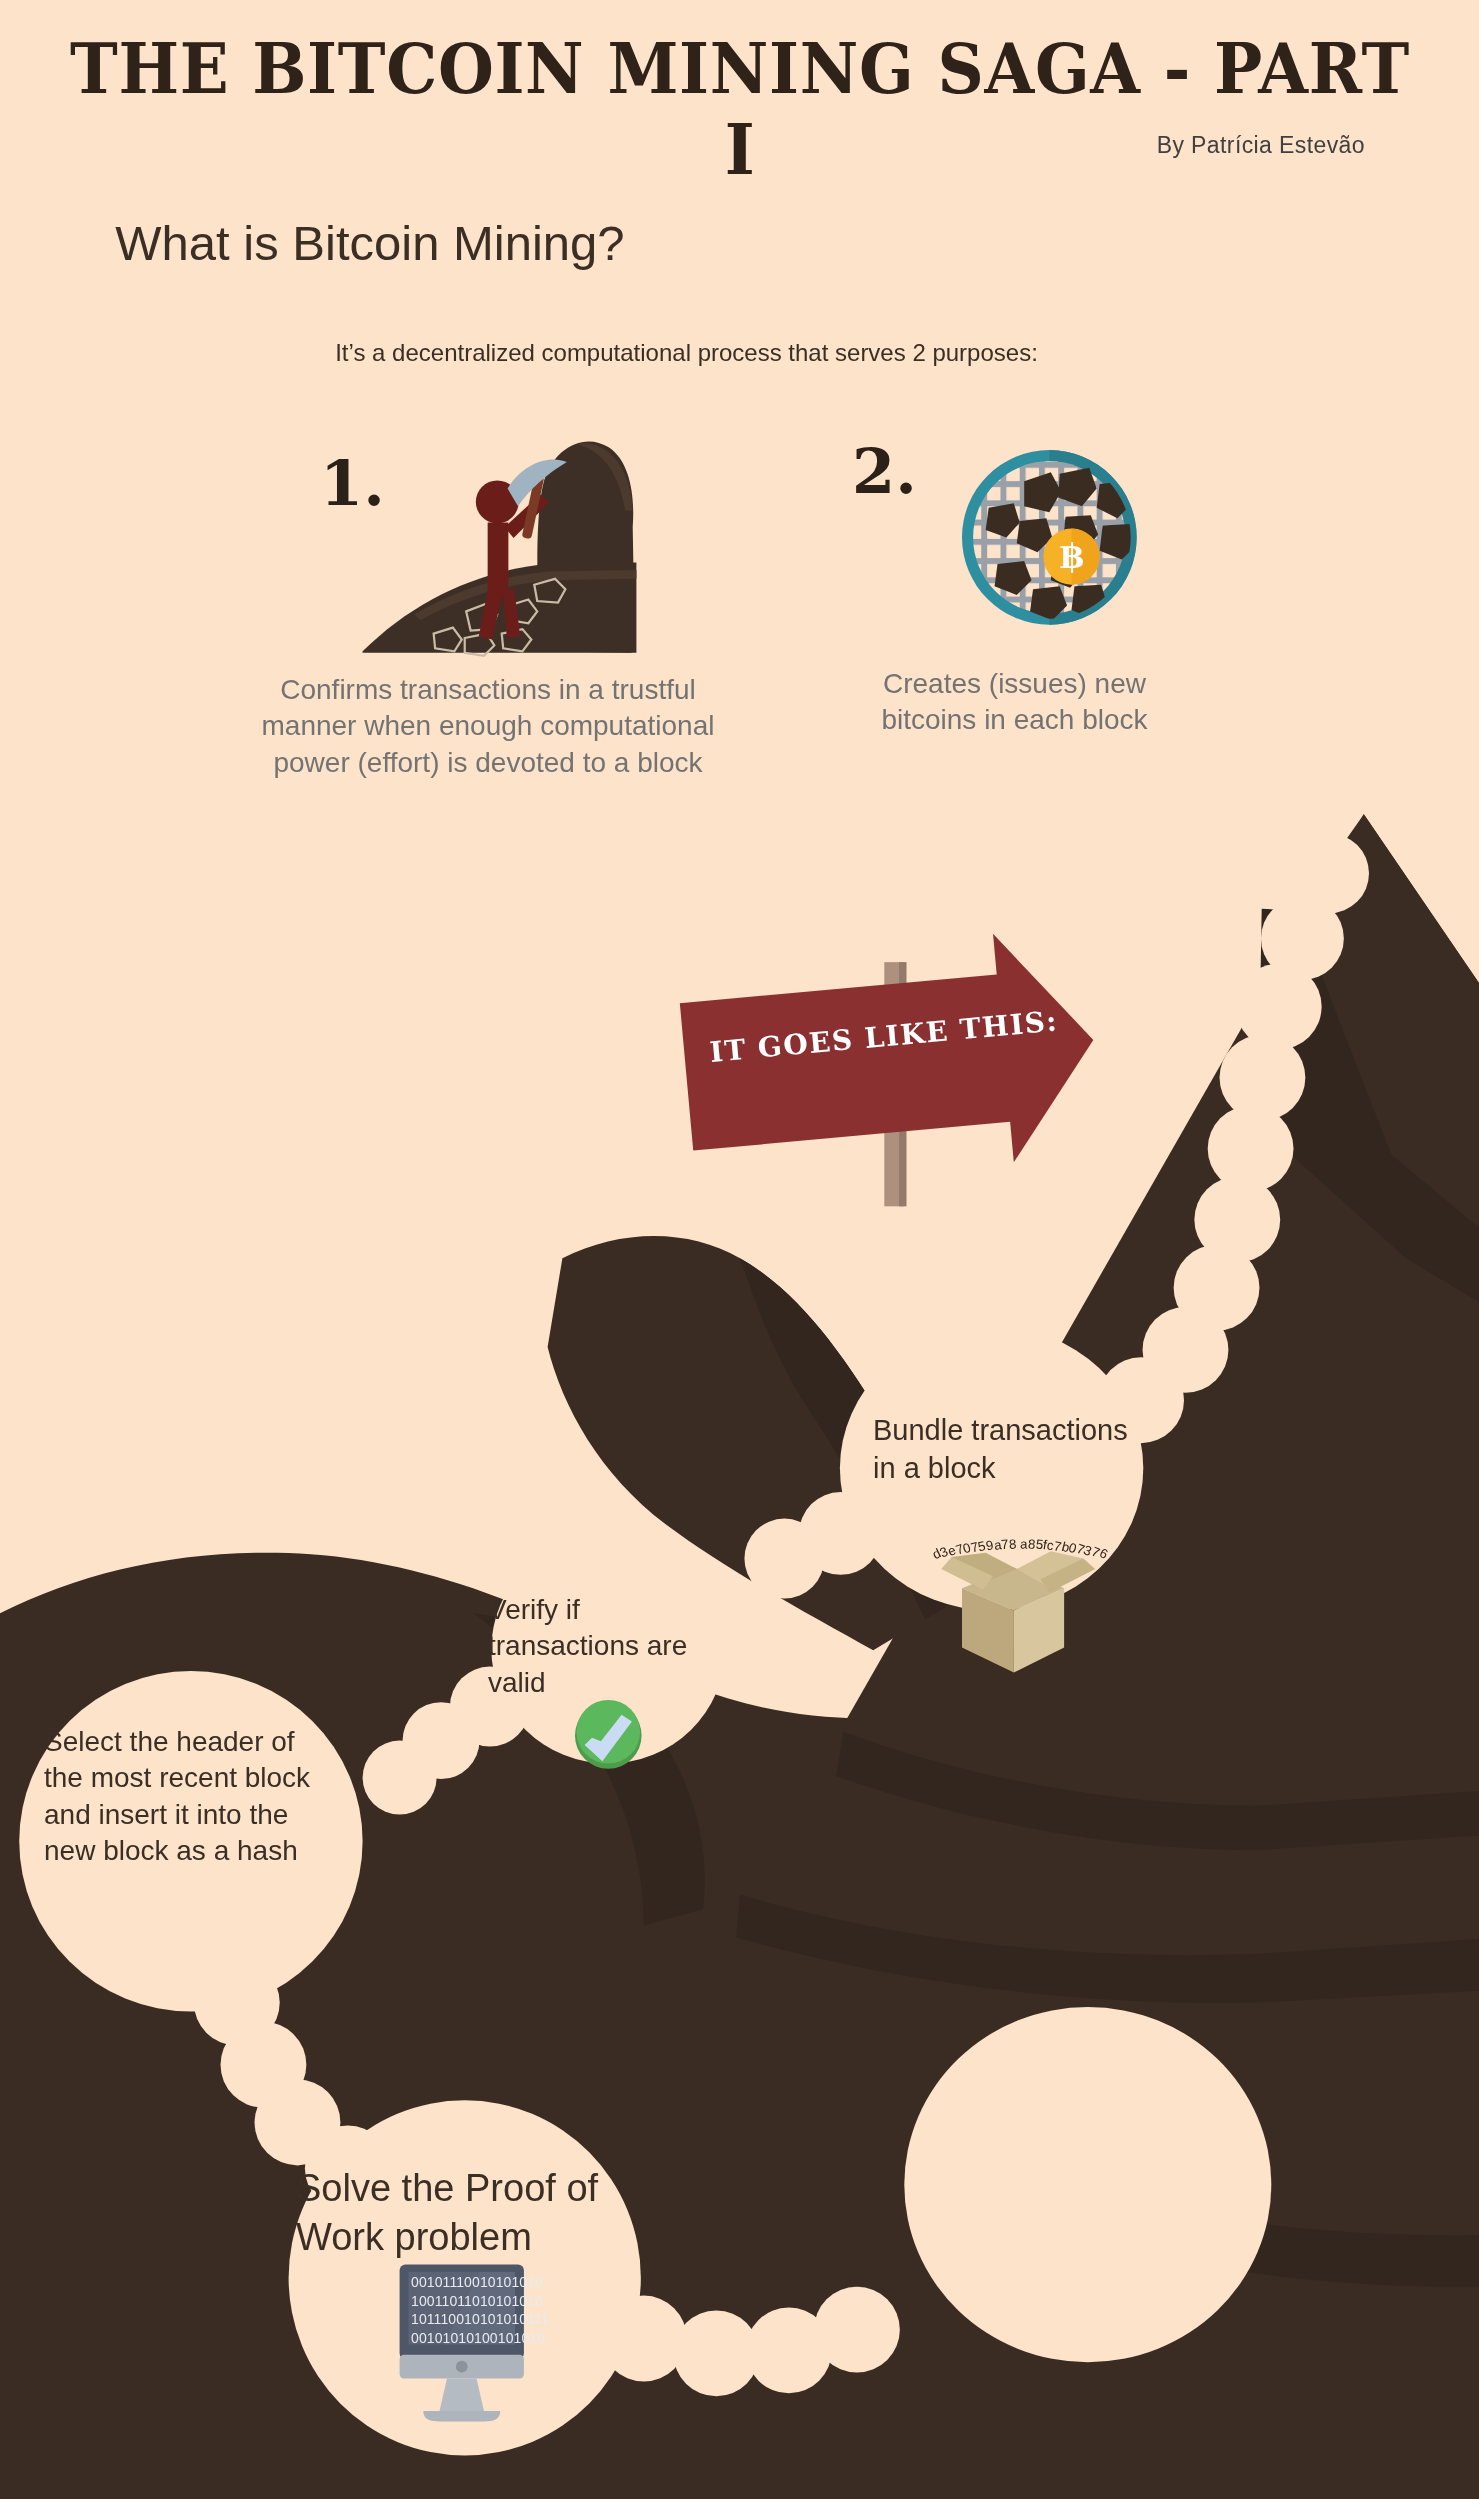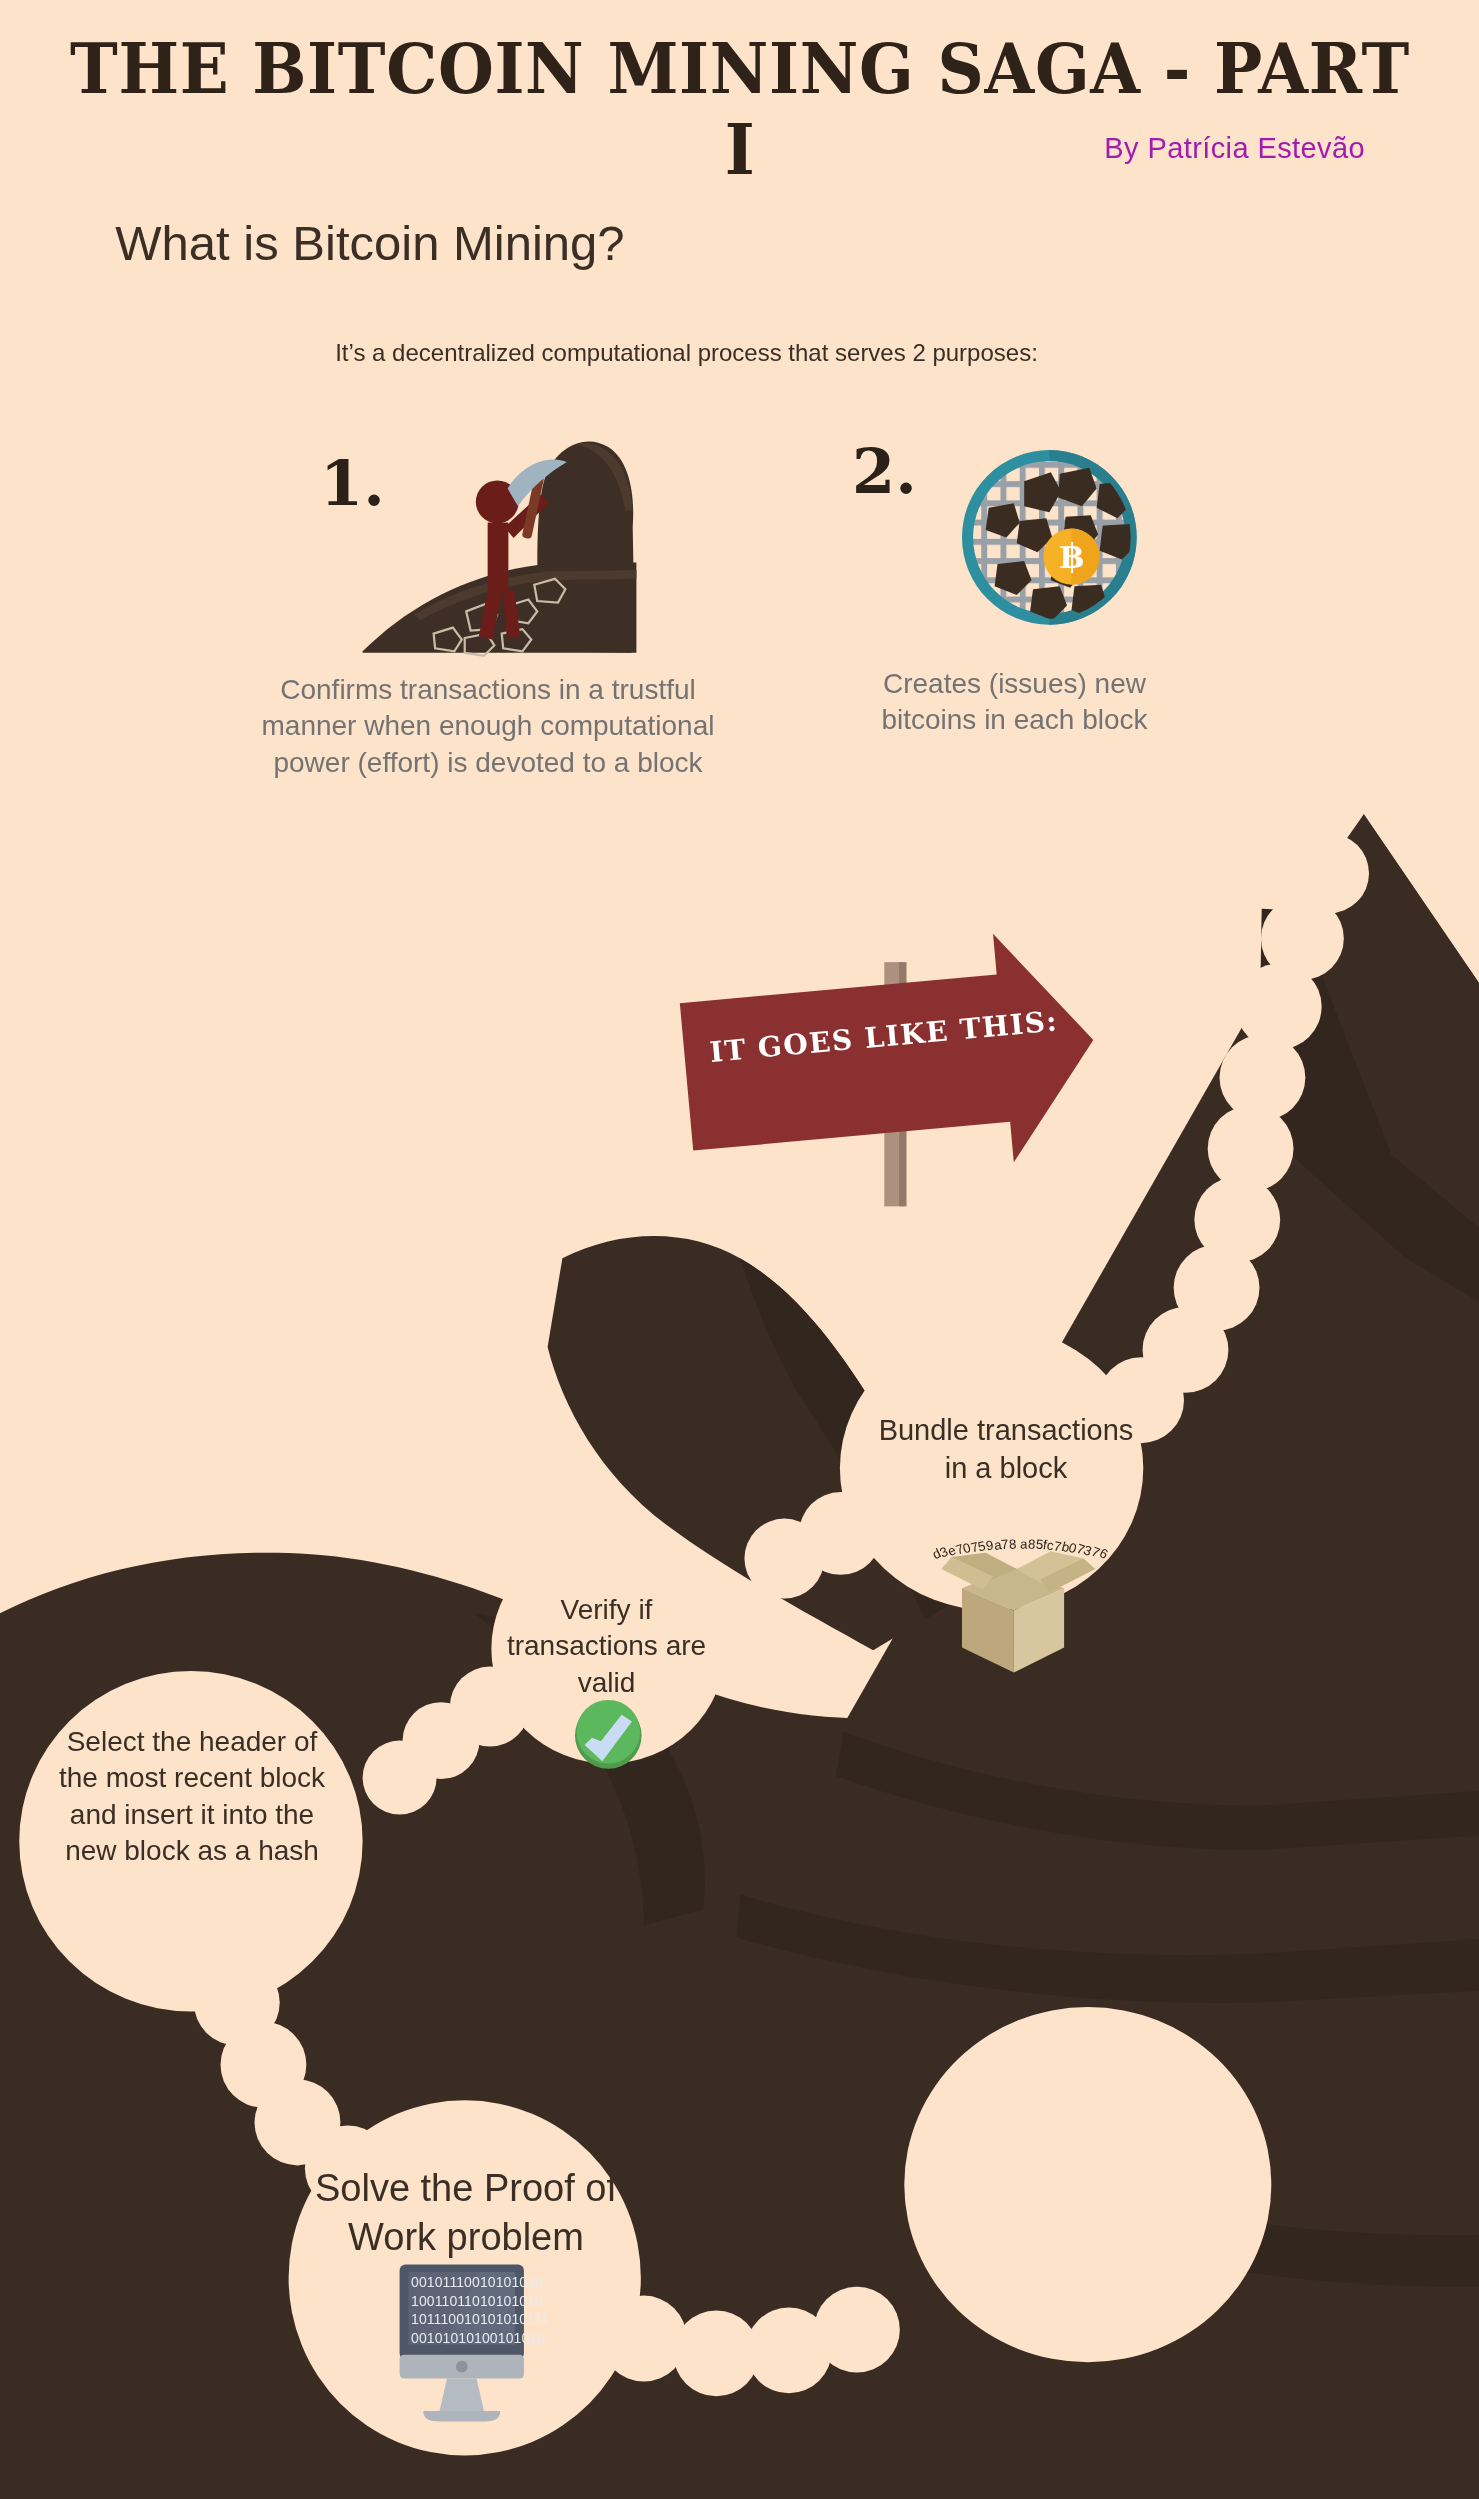--- a/index.html
+++ b/index.html
@@ -11,21 +11,21 @@
 
   #title{
     top:28px;left:0;width:1480px;text-align:center;
     font-family:"DejaVu Serif",serif;
     font-weight:bold;font-size:69px;letter-spacing:0.7px;
     transform:scaleX(0.93);transform-origin:center top;
     color:#2E2219;
   }
   #byline{
     top:132px;left:0;width:1365px;text-align:right;
-    font-size:29px;color:#a21caf;letter-spacing:0.4px;
+    font-size:23px;color:#404040;letter-spacing:0.4px;
   }
   #q{
     top:215px;left:0;width:740px;text-align:center;
     font-size:49px;color:#3A2E25;letter-spacing:0px;
   }
   #lead{
     top:339px;left:0;width:1373px;text-align:center;
     font-size:24px;color:#3A2E25;
   }
 
@@ -34,21 +34,21 @@
     font-size:62px;color:#2C2118;
   }
   #num1{left:320px;top:447px;}
   #num2{left:852px;top:435px;}
 
   .cap{position:absolute;text-align:center;font-size:28px;line-height:1.30;color:#737373;}
   #cap1{left:244px;top:672px;width:488px;}
   #cap2{left:859px;top:666px;width:311px;}
 
   
-  .bub{position:absolute;text-align:center;color:#3A2E25;line-height:1.30;}
+  .bub{position:absolute;text-align:left;color:#3A2E25;line-height:1.30;}
   #b-bundle{left:873px;top:1412px;width:266px;font-size:29px;}
   #b-verify{left:488px;top:1592px;width:237px;font-size:28px;}
   #b-select{left:44px;top:1724px;width:296px;font-size:28px;}
   #b-solve{left:296px;top:2164px;width:340px;font-size:38px;}
   #b-when{left:904px;top:1977px;width:348px;font-size:29px;}
 
   #hash{
     position:absolute;left:931px;top:1541px;width:178px;
     font-size:13.3px;color:#2E2219;text-align:center;letter-spacing:0.2px;
     white-space:nowrap;

